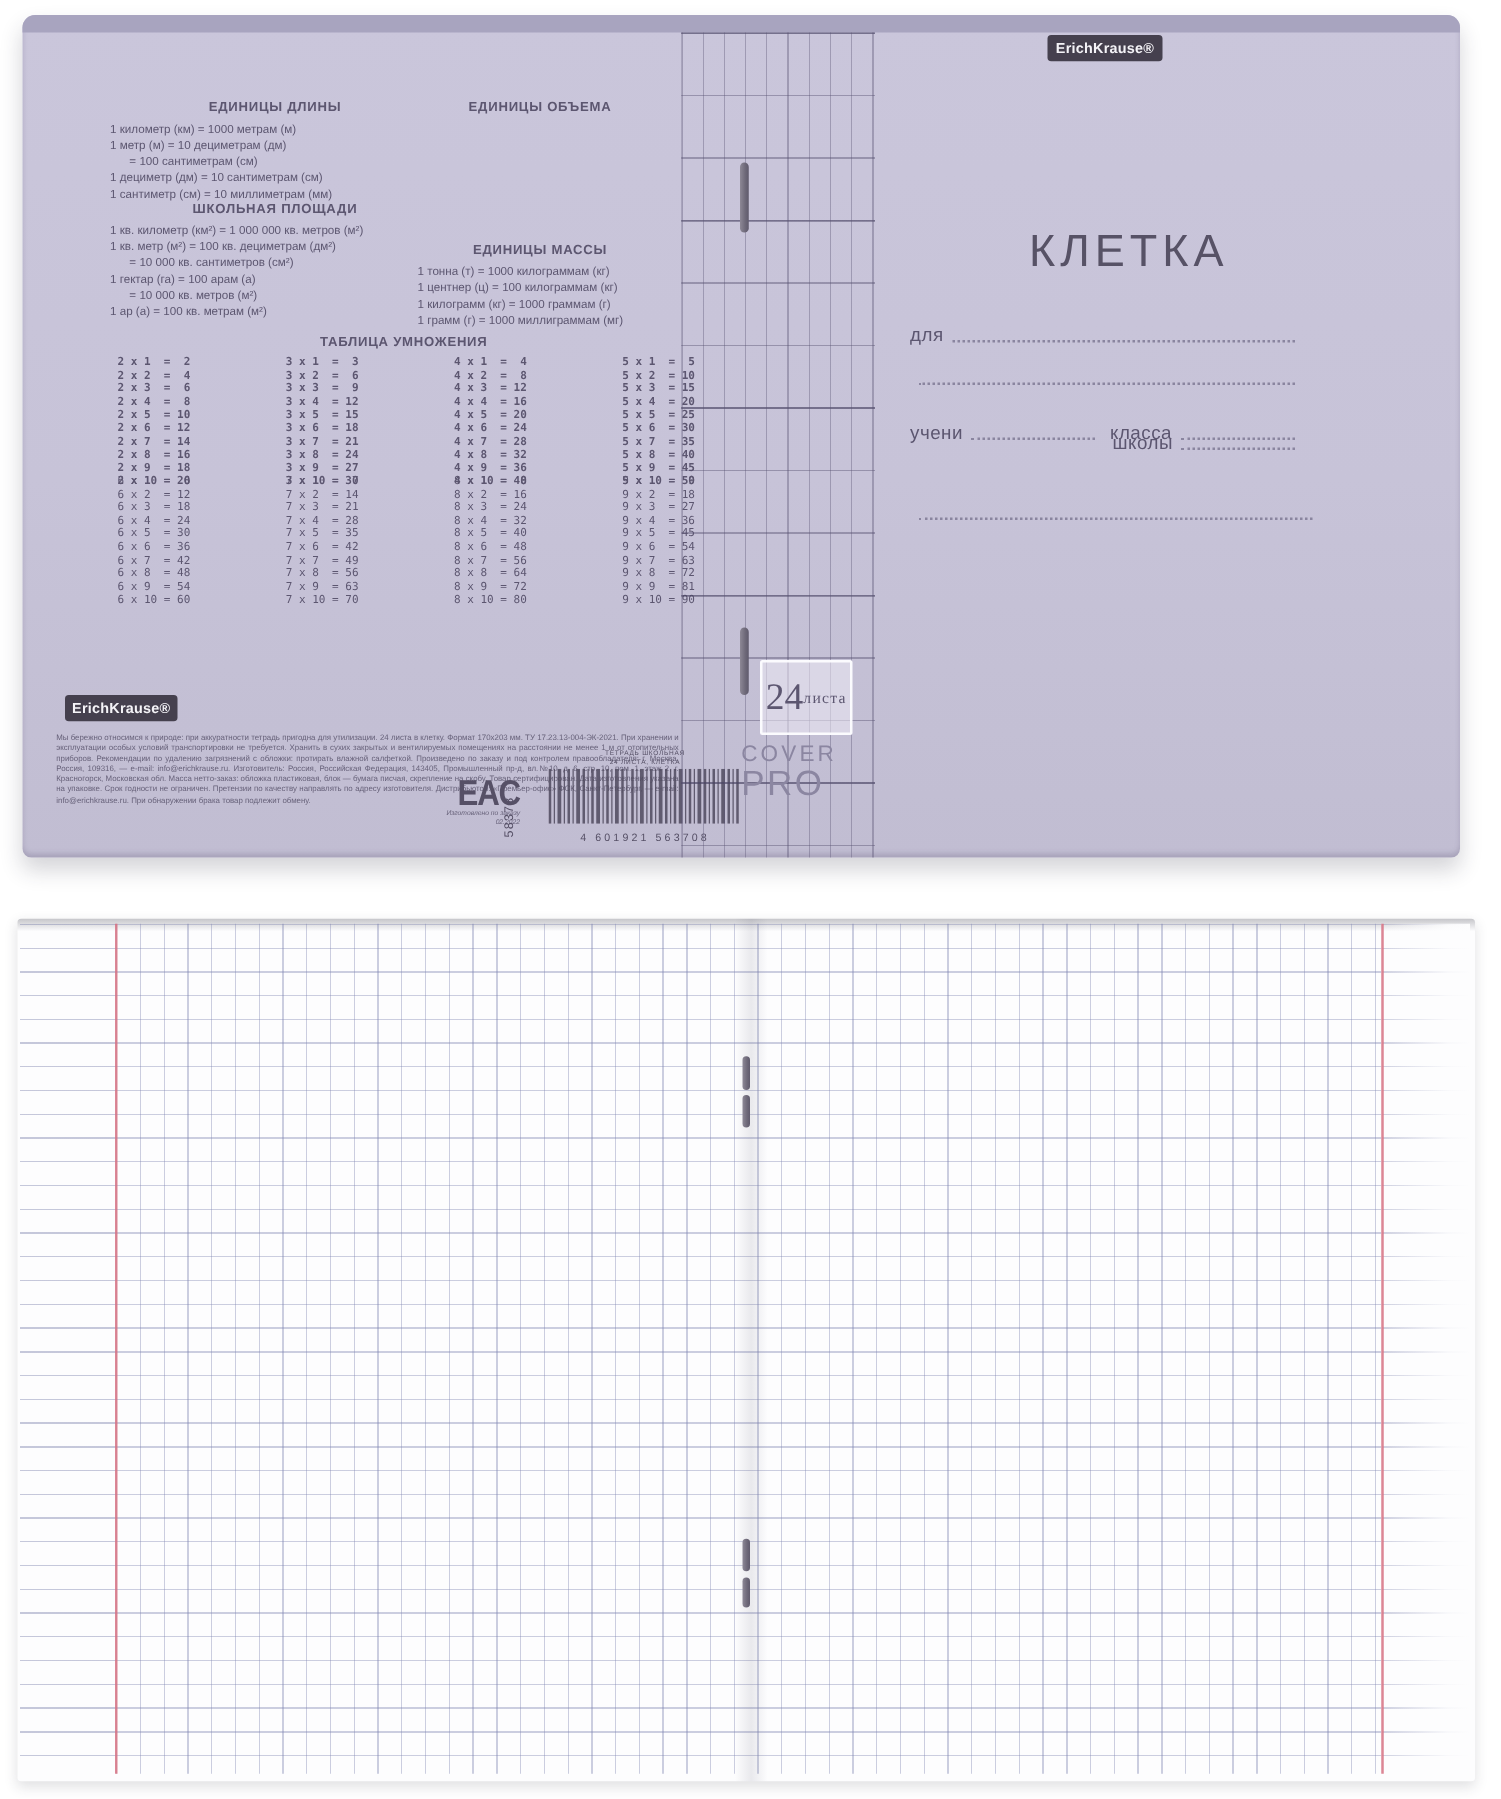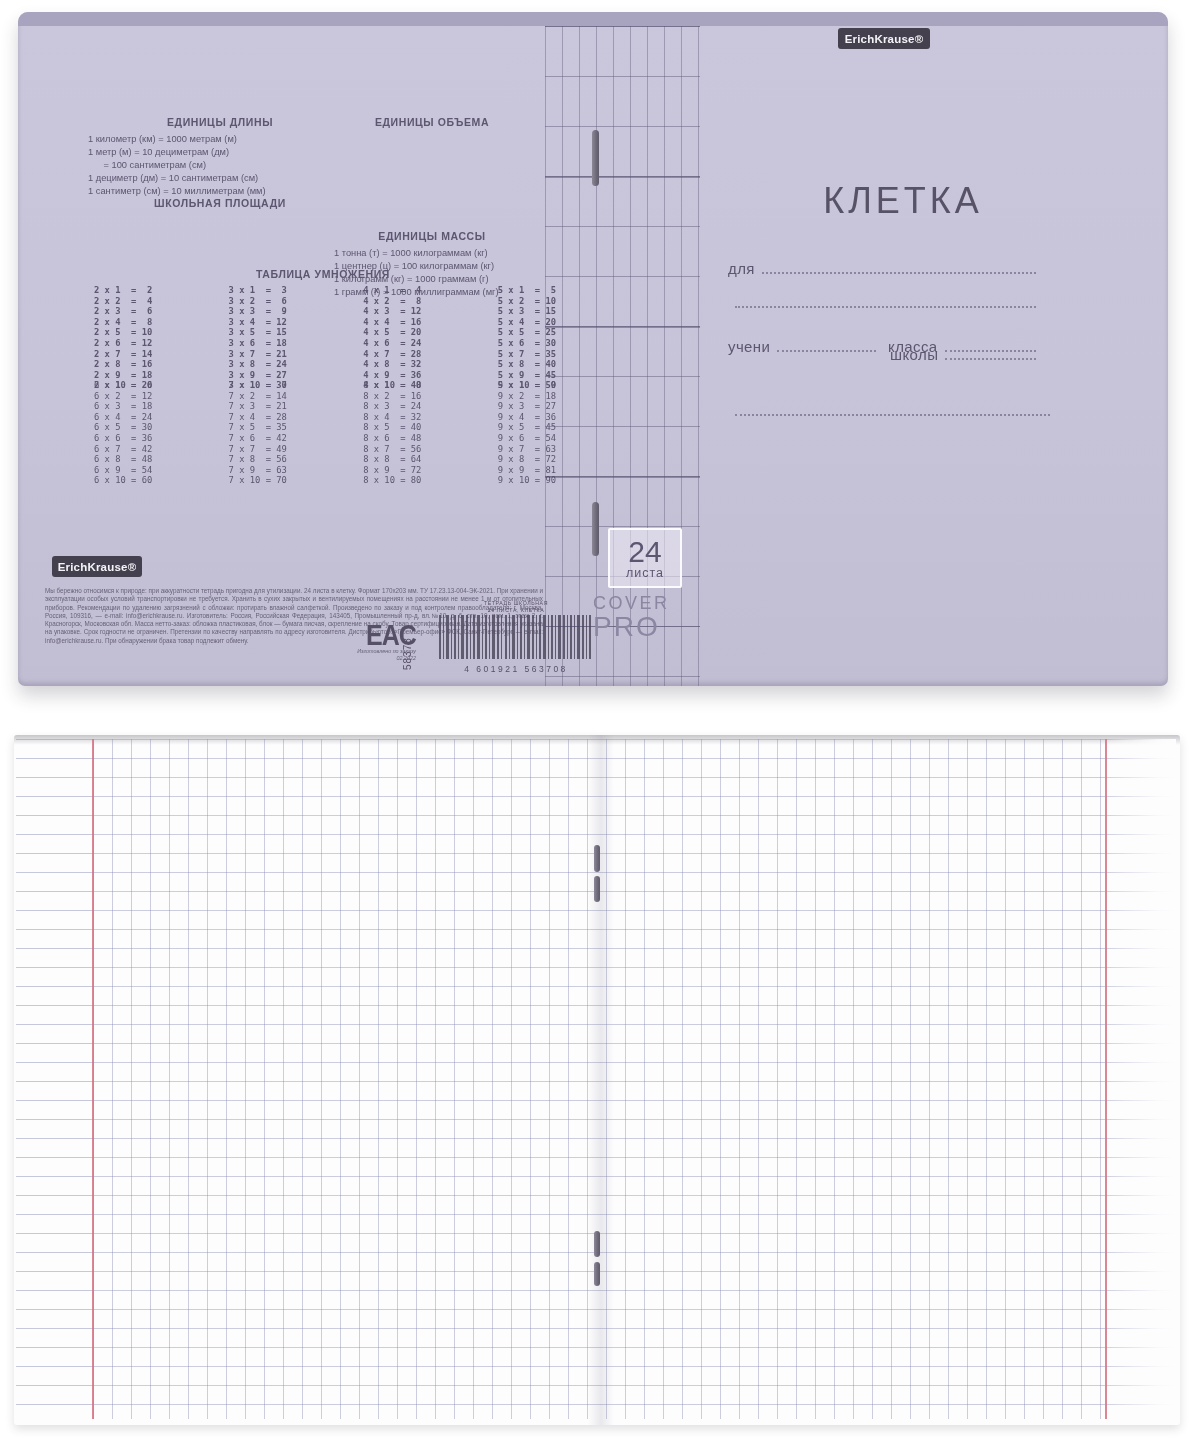--- a/index.html
+++ b/index.html
@@ -14,21 +14,21 @@
   .cover-top-strip{position:absolute;left:0;top:0;width:100%;height:14px;
     background:#a8a4bf;border-radius:10px 10px 0 0;}
   .cover-text{color:#5c5670;}
 
   .ek-logo{background:#45404e;color:#f4f3f7;font-weight:700;font-size:11.5px;
     letter-spacing:0.2px;border-radius:3px;display:flex;align-items:center;justify-content:center;}
   .ek-logo-front{position:absolute;left:820px;top:16px;width:92px;height:21px;}
   .ek-logo-back{position:absolute;left:34px;top:544px;width:90px;height:21px;}
 
   
-  .units{position:absolute;text-align:left;margin-top:36px;}
+  .units{position:absolute;text-align:left;}
   .units .u-title{font-size:10.5px;font-weight:700;letter-spacing:0.6px;text-align:center;margin-bottom:5px;}
   .units .u-lines{font-size:9.3px;line-height:13px;white-space:pre;}
   .units-length{left:70px;top:68px;width:264px;}
   .units-area{left:70px;top:149px;width:264px;}
   .units-volume{left:316px;top:68px;width:196px;}
   .units-mass{left:316px;top:182px;width:196px;}
 
   .mult-title{position:absolute;left:70px;top:256px;width:470px;text-align:center;
     font-size:10.5px;font-weight:700;letter-spacing:0.6px;}
   .mult-row{position:absolute;left:76px;width:462px;display:flex;justify-content:space-between;}
@@ -59,21 +59,21 @@
     background-image:
       repeating-linear-gradient(to right, rgba(88,82,114,0.38) 0 1px, transparent 1px 17px),
       repeating-linear-gradient(to bottom, rgba(82,76,108,0.42) 0 1px, transparent 1px 50px),
       repeating-linear-gradient(to bottom, rgba(55,50,82,0.40) 0 1.5px, transparent 1.5px 150px);}
   .staple{background:linear-gradient(90deg,#8d8896,#6e6979 60%,#5f5a6c);border-radius:4px;}
   .staple-cover-1{position:absolute;left:574px;top:118px;width:7px;height:56px;}
   .staple-cover-2{position:absolute;left:574px;top:490px;width:7px;height:54px;}
 
   .sheets-badge{position:absolute;left:590px;top:516px;width:70px;height:56px;
     background:rgba(236,234,244,0.55);border:2px solid rgba(252,252,255,0.95);
-    border-radius:2px;display:flex;flex-direction:column;align-items:center;justify-content:center;color:#5c5670;}
+    border-radius:2px;display:flex;flex-direction:row;align-items:center;justify-content:center;color:#5c5670;font-family:Liberation Serif, serif;}
   .sheets-num{font-size:30px;line-height:30px;font-weight:400;}
   .sheets-word{font-size:12.5px;line-height:13px;letter-spacing:1px;}
   .cover-pro{position:absolute;left:575px;top:582px;width:100px;
     color:#8b86a1;font-weight:400;}
   .cover-pro .l1{font-size:18px;letter-spacing:2.5px;line-height:19px;}
   .cover-pro .l2{font-size:28px;letter-spacing:2px;line-height:27px;}
 
   
   .front-title{position:absolute;left:700px;top:168px;width:370px;text-align:center;
     font-size:36px;letter-spacing:4px;color:#575266;font-weight:400;}
@@ -125,20 +125,26 @@
       <div class="units units-length cover-text">
         <div class="u-title">ЕДИНИЦЫ ДЛИНЫ</div>
         <div class="u-lines">1 километр (км) = 1000 метрам (м)
 1 метр (м) = 10 дециметрам (дм)
       = 100 сантиметрам (см)
 1 дециметр (дм) = 10 сантиметрам (см)
 1 сантиметр (см) = 10 миллиметрам (мм)</div>
       </div>
       <div class="units units-area cover-text">
         <div class="u-title">ШКОЛЬНАЯ ПЛОЩАДИ</div>
+        <div class="u-lines">1 кв. километр (км²) = 1 000 000 кв. метров (м²)
+1 кв. метр (м²) = 100 кв. дециметрам (дм²)
+      = 10 000 кв. сантиметров (см²)
+1 гектар (га) = 100 арам (а)
+      = 10 000 кв. метров (м²)
+1 ар (а) = 100 кв. метрам (м²)</div>
       </div>
       <div class="units units-volume cover-text">
         <div class="u-title">ЕДИНИЦЫ ОБЪЕМА</div>
       </div>
       <div class="units units-mass cover-text">
         <div class="u-title">ЕДИНИЦЫ МАССЫ</div>
         <div class="u-lines">1 тонна (т) = 1000 килограммам (кг)
 1 центнер (ц) = 100 килограммам (кг)
 1 килограмм (кг) = 1000 граммам (г)
 1 грамм (г) = 1000 миллиграммам (мг)</div>

